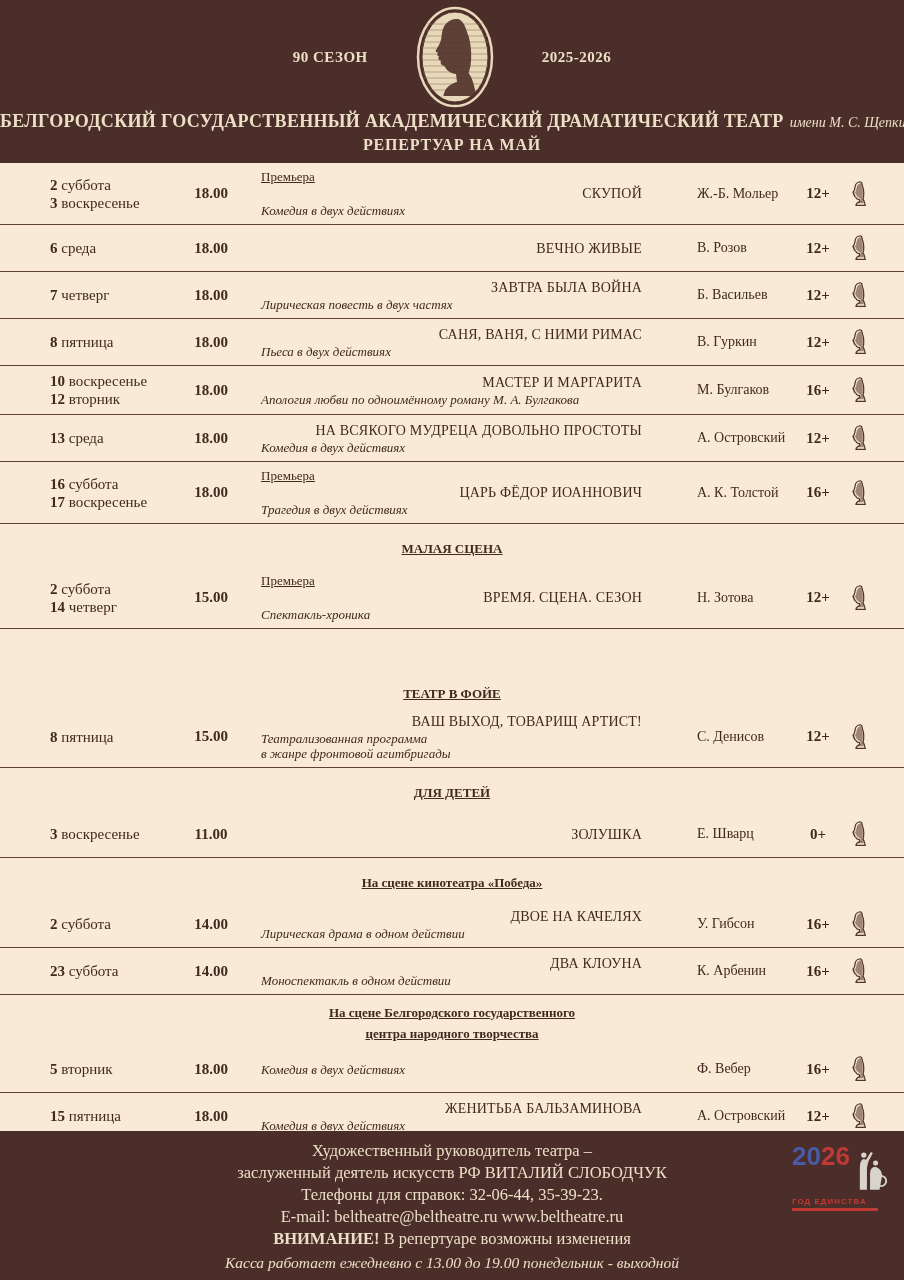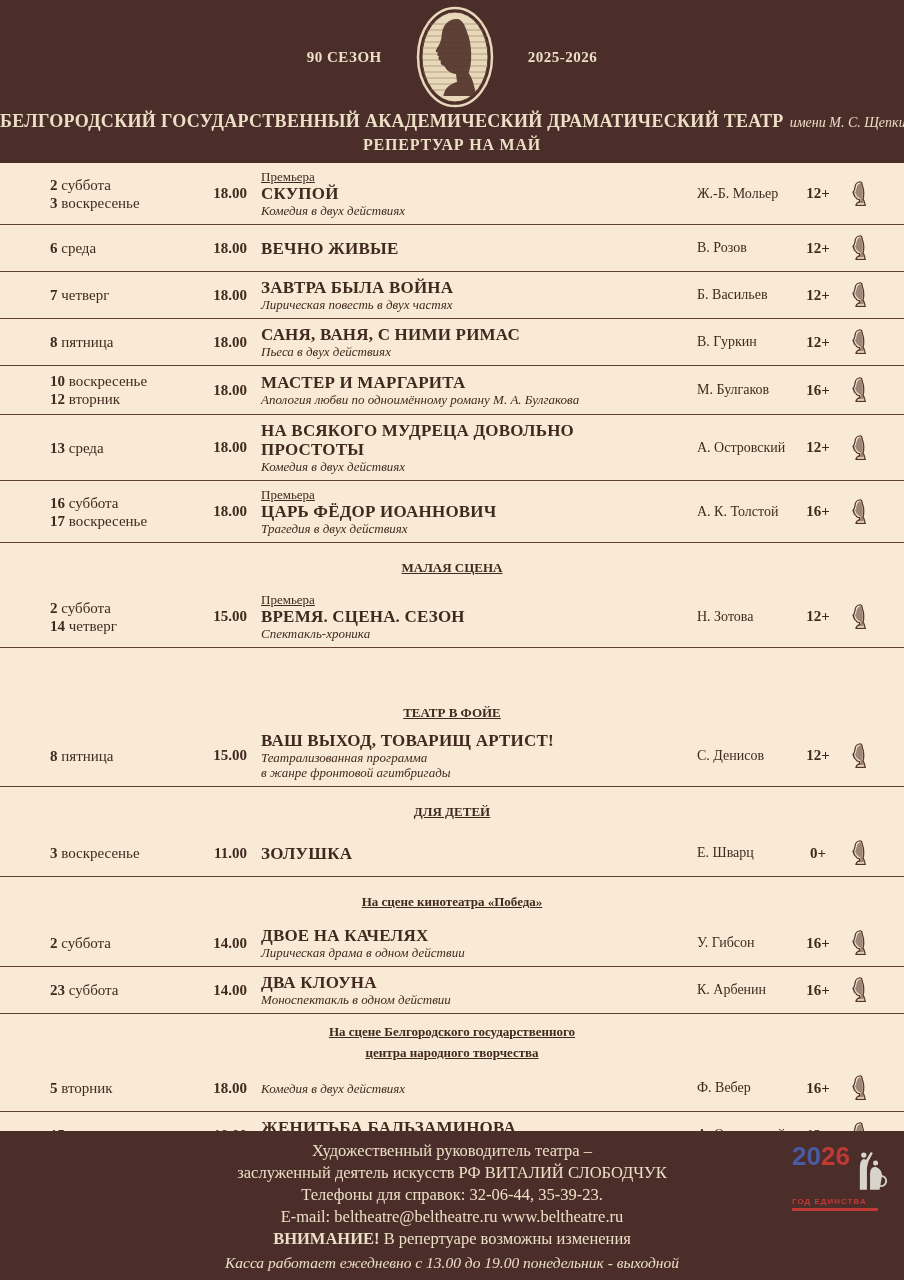--- a/index.html
+++ b/index.html
@@ -2,38 +2,38 @@
 <html><head>
 <meta charset="utf-8">
 <style>
   html,body{margin:0;padding:0;}
   body{width:904px;height:1280px;overflow:hidden;background:#f8ead5;
        font-family:"Liberation Serif","DejaVu Serif",serif;color:#42291f;}
   .page{display:flex;flex-direction:column;height:1280px;}
 
   
   .masthead{background:#4b2e2a;color:#ecdfc6;text-align:center;padding:6px 0 9px;flex:0 0 auto;}
-  .season-row{display:flex;align-items:center;justify-content:center;gap:34px;}
+  .season-row{display:flex;align-items:center;justify-content:center;gap:48px;}
   .season-label,.years-label{font-weight:bold;font-size:15px;letter-spacing:.5px;}
   .emblem{display:block;}
   .main-title{font-size:18px;font-weight:bold;letter-spacing:.3px;margin-top:3px;white-space:nowrap;}
   .title-suffix{font-style:italic;font-weight:normal;font-size:14px;margin-left:6px;letter-spacing:0;}
   .subtitle{font-size:16px;font-weight:bold;letter-spacing:.8px;margin-top:4px;}
 
   
   .schedule{flex:1 1 auto;overflow:hidden;background:#f8ead5;}
   .srow{display:grid;grid-template-columns:125px 72px 395px 150px 52px 1fr;
         align-items:center;padding:6px 28px 6px 50px;min-height:34px;
         border-bottom:1.5px solid #5e4036;}
   .col-date{font-size:15px;line-height:18px;}
   .date-num{font-weight:bold;}
-  .col-time{font-weight:bold;font-size:15px;text-align:right;}
+  .col-time{font-weight:bold;font-size:15px;text-align:center;}
   .col-title{padding-left:14px;}
   .premiere{font-size:13px;line-height:15px;text-decoration:underline;}
-  .ptitle{font-weight:bold;font-size:17px;line-height:19px;letter-spacing:.2px;}
+  .ptitle{font-weight:normal;font-size:14px;line-height:19px;letter-spacing:.2px;text-align:right;}
   .pdesc{font-style:italic;font-size:13px;line-height:15px;}
   .col-author{font-size:14px;padding-left:55px;}
   .col-age{font-weight:bold;font-size:15px;text-align:center;}
   .col-icon{display:flex;justify-content:center;align-items:center;}
   .sheading{text-align:center;padding:7px 0 2px;border-bottom:0;}
   .hline{display:block;font-weight:bold;font-size:13px;line-height:21px;text-decoration:underline;}
 
   
   .footer{background:#4b2e2a;color:#ecdfc6;text-align:center;padding:9px 0 6px;
           position:relative;flex:0 0 auto;min-height:120px;}

